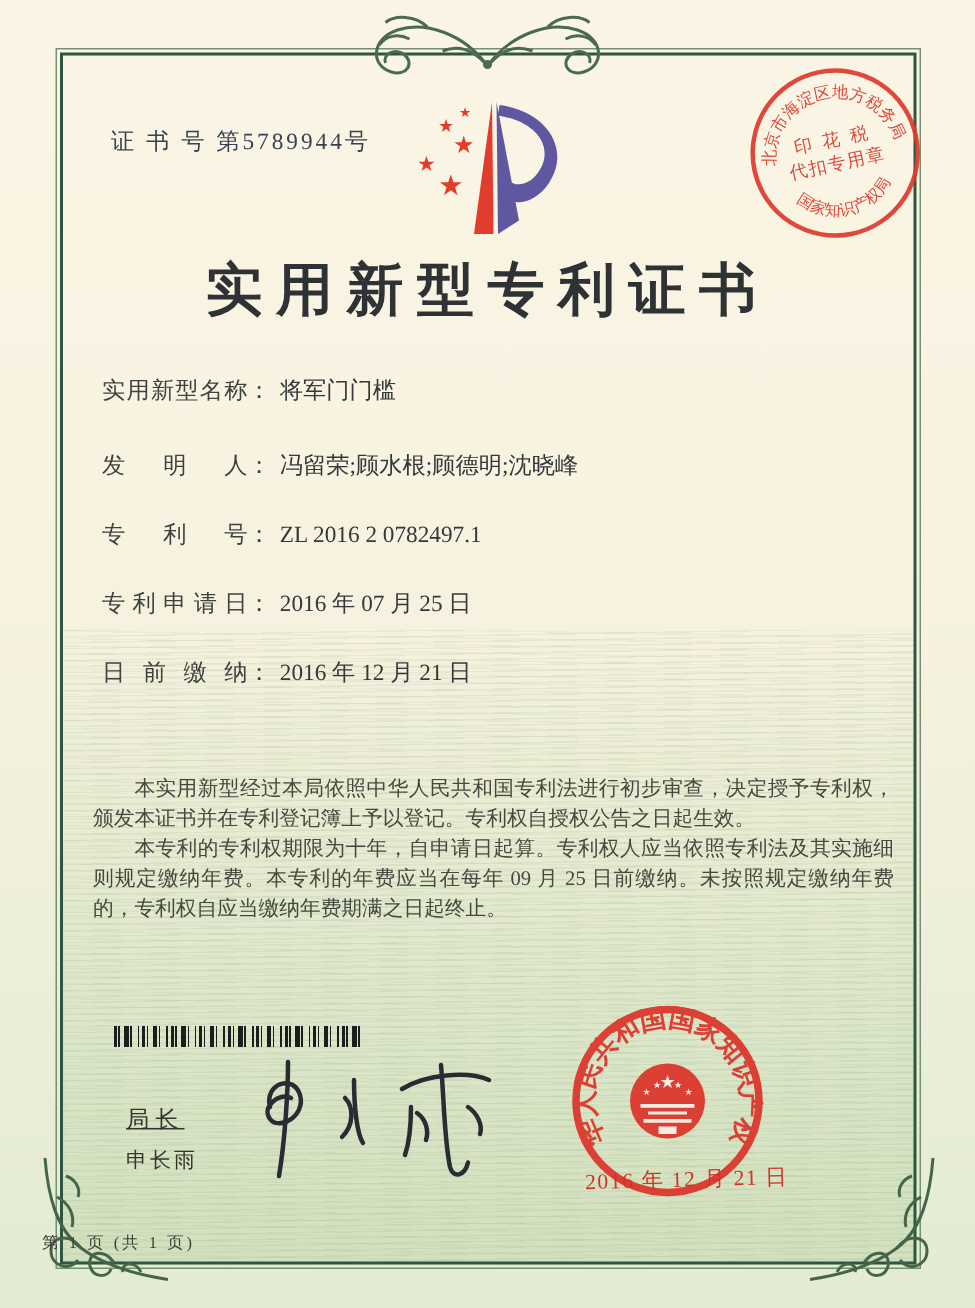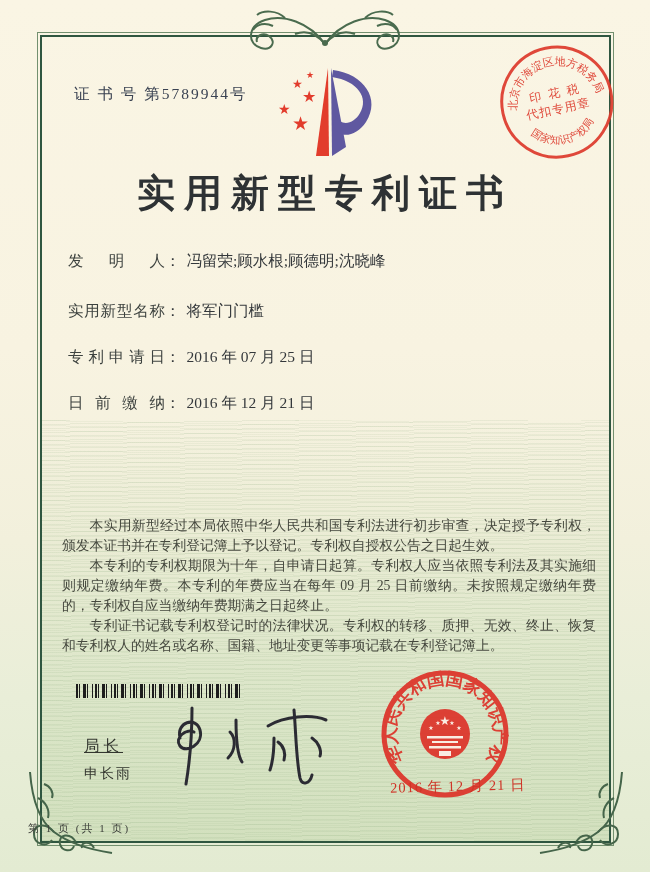--- a/index.html
+++ b/index.html
@@ -117,37 +117,39 @@
     <text x="60" y="71" font-size="12" fill="#dd3a2c" text-anchor="middle" letter-spacing="1">代扣专用章</text>
     <text font-size="10.5" fill="#dd3a2c">
       <textPath href="#taxBottom" startOffset="50%" text-anchor="middle">国家知识产权局</textPath>
     </text>
   </svg>
 
   <div class="title">实用新型专利证书</div>
 
   <div class="fields">
     <div class="field">
+      <span class="lbl">实用新型名称</span><span>：</span><span class="val">将军门门槛</span>
+    </div>
+    <div class="field">
       <span class="lbl">发明人</span><span>：</span><span class="val">冯留荣;顾水根;顾德明;沈晓峰</span>
     </div>
     <div class="field">
-      <span class="lbl">实用新型名称</span><span>：</span><span class="val">将军门门槛</span>
+      <span class="lbl">专利号</span><span>：</span><span class="val">ZL 2016 2 0782497.1</span>
     </div>
     <div class="field">
       <span class="lbl">专利申请日</span><span>：</span><span class="val">2016 年 07 月 25 日</span>
     </div>
     <div class="field">
       <span class="lbl">日前缴纳</span><span>：</span><span class="val">2016 年 12 月 21 日</span>
     </div>
   </div>
 
   <div class="body-text">
     <p>本实用新型经过本局依照中华人民共和国专利法进行初步审查，决定授予专利权，颁发本证书并在专利登记簿上予以登记。专利权自授权公告之日起生效。</p>
     <p>本专利的专利权期限为十年，自申请日起算。专利权人应当依照专利法及其实施细则规定缴纳年费。本专利的年费应当在每年 09 月 25 日前缴纳。未按照规定缴纳年费的，专利权自应当缴纳年费期满之日起终止。</p>
-    <p>专利证书记载专利权登记时的法律状况。专利权的转移、质押、无效、终止、恢复和专利权人的姓名或名称、国籍、地址变更等事项记载在专利登记簿上。</p>
   </div>
 
   <div class="barcode"></div>
 
   <div class="sig-role">局长</div>
   <div class="sig-name">申长雨</div>
 
   <svg class="sig-hand" viewBox="0 0 210 100">
     <g stroke="#2b2b33" stroke-width="3" fill="none" stroke-linecap="round">
       <path d="M30,40 C26,24 46,18 50,32 C54,46 36,56 30,48 C24,40 36,30 44,34"></path>

